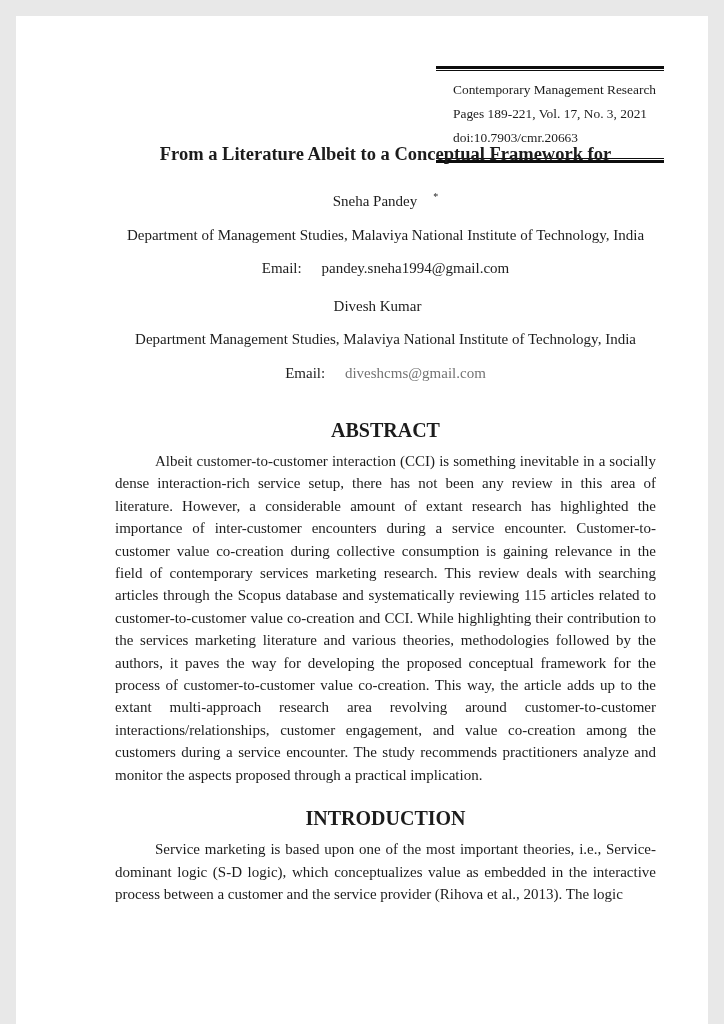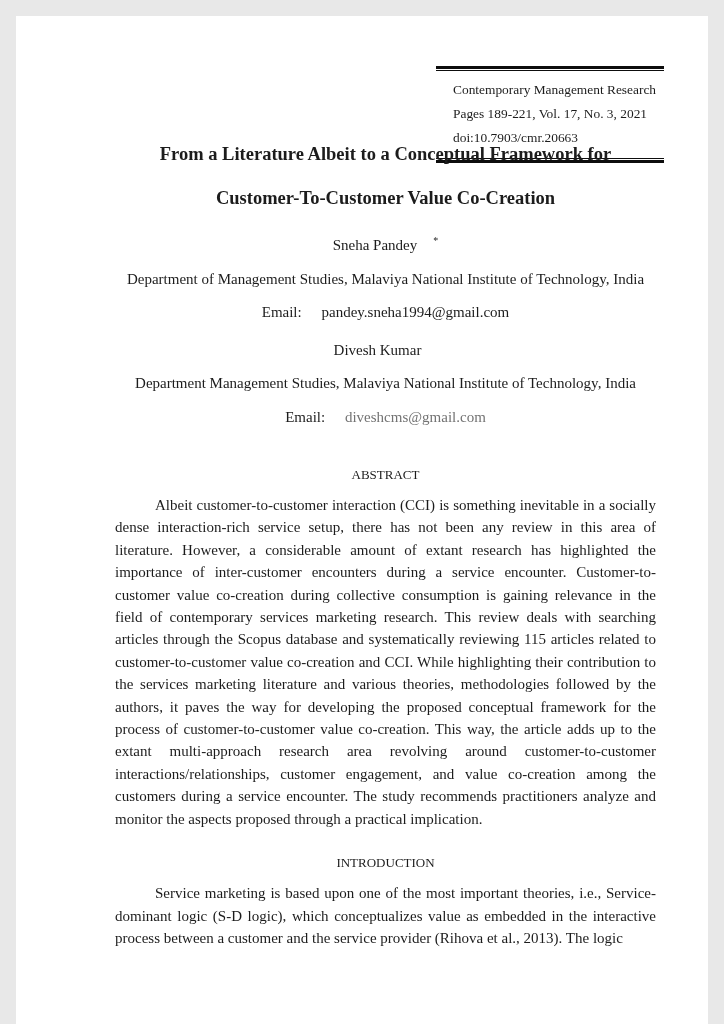--- a/index.html
+++ b/index.html
@@ -47,22 +47,22 @@
     line-height: 36px;
   }
   .title-line { display: block; }
   .author-block { text-align: center; font-size: 15px; line-height: 25.5px; }
   .author-block.first { margin-top: 17px; }
   .author-block.second { margin-top: 12px; }
   .author-name sup { font-size: 10px; vertical-align: super; line-height: 0; }
   .email-link { color: #737373; cursor: pointer; }
   .section-heading {
     text-align: center;
-    font-size: 13px;
-    font-weight: normal;
+    font-size: 20px;
+    font-weight: bold;
     line-height: 23px;
   }
   .abstract-heading { margin-top: 33px; }
   .intro-heading { margin-top: 21px; }
   .body-par {
     margin-top: 3px;
     font-size: 15px;
     line-height: 22.4px;
     text-align: justify;
   }
@@ -92,21 +92,20 @@
       <div>Contemporary Management Research</div>
       <div>Pages 189-221, Vol. 17, No. 3, 2021</div>
       <div>doi:10.7903/cmr.20663</div>
     </div>
   </div>
 
   <div class="column">
 
     <h1 class="title">
       <span class="title-line">From a Literature Albeit to a Conceptual Framework for</span>
-      <span class="title-line">Customer-To-Customer Value Co-Creation</span>
     </h1>
 
     <div class="author-block first">
       <div class="author-name"><span>Sneha Pandey</span><sup>*</sup></div>
       <div class="author-affiliation">Department of Management Studies, Malaviya National Institute of Technology, India</div>
       <div class="author-email"><span>Email: </span><span>pandey.sneha1994@gmail.com</span></div>
     </div>
 
     <div class="author-block second">
       <div class="author-name"><span>Divesh Kumar</span><sup></sup></div>

